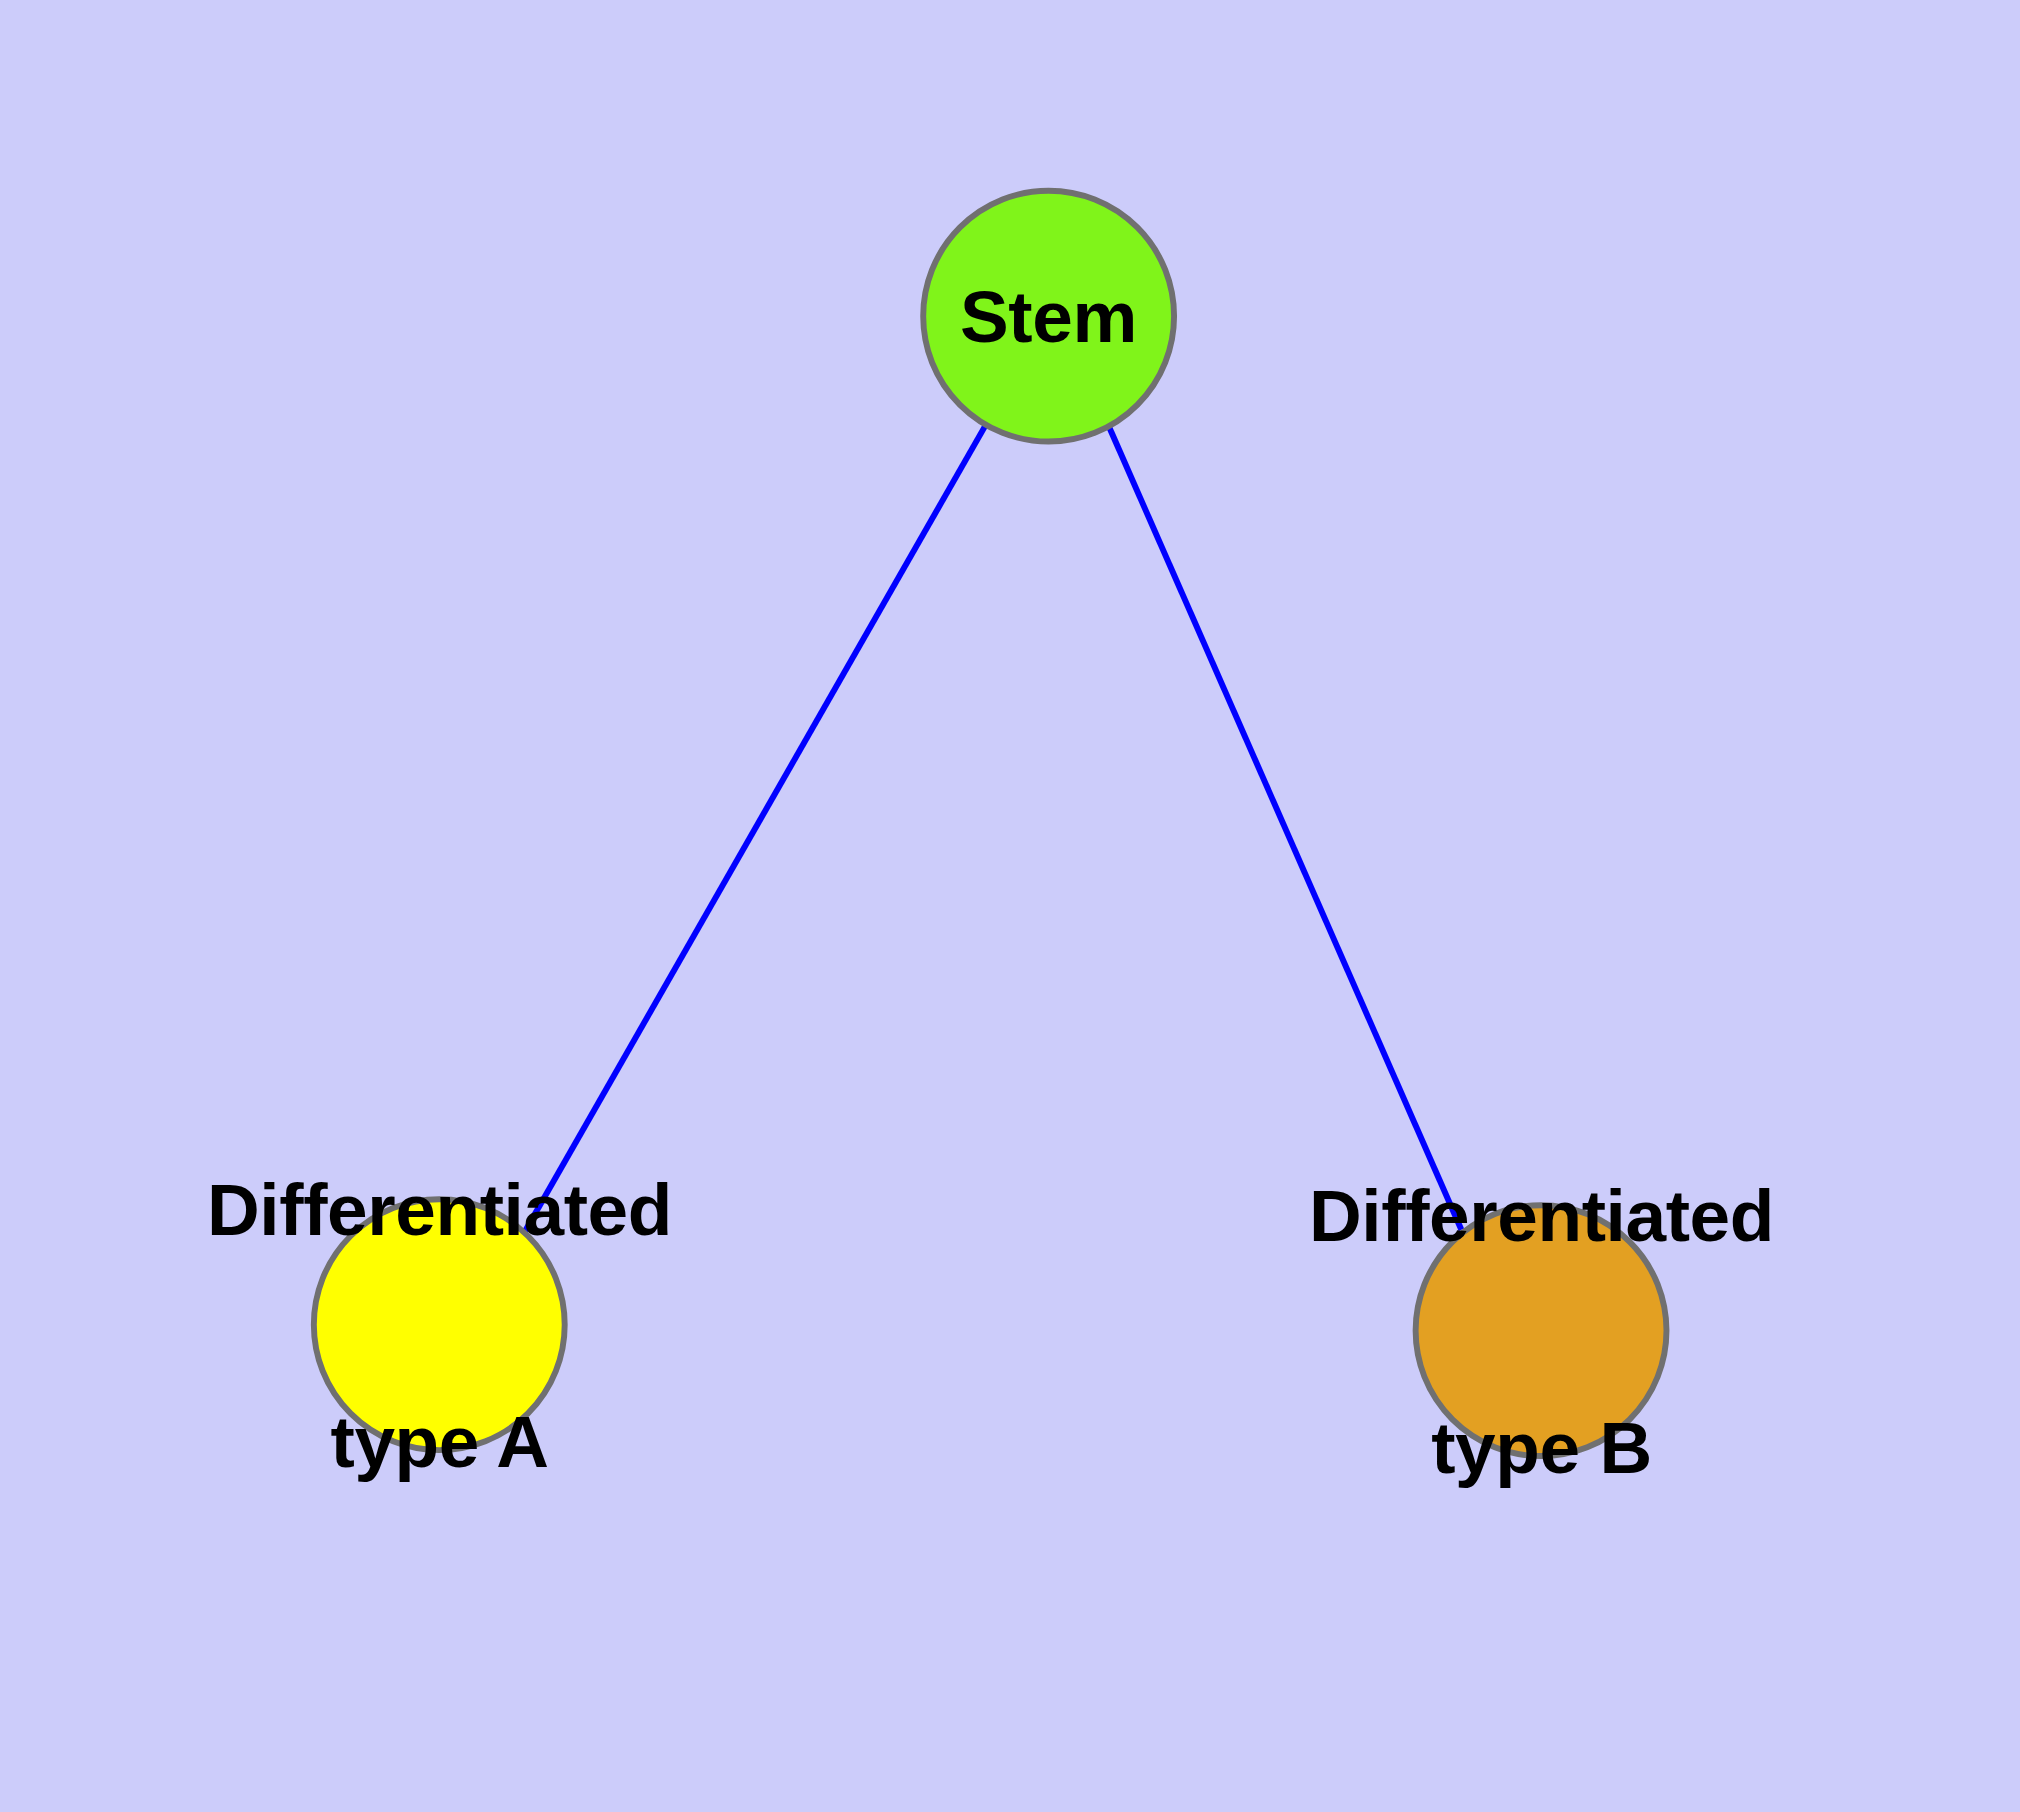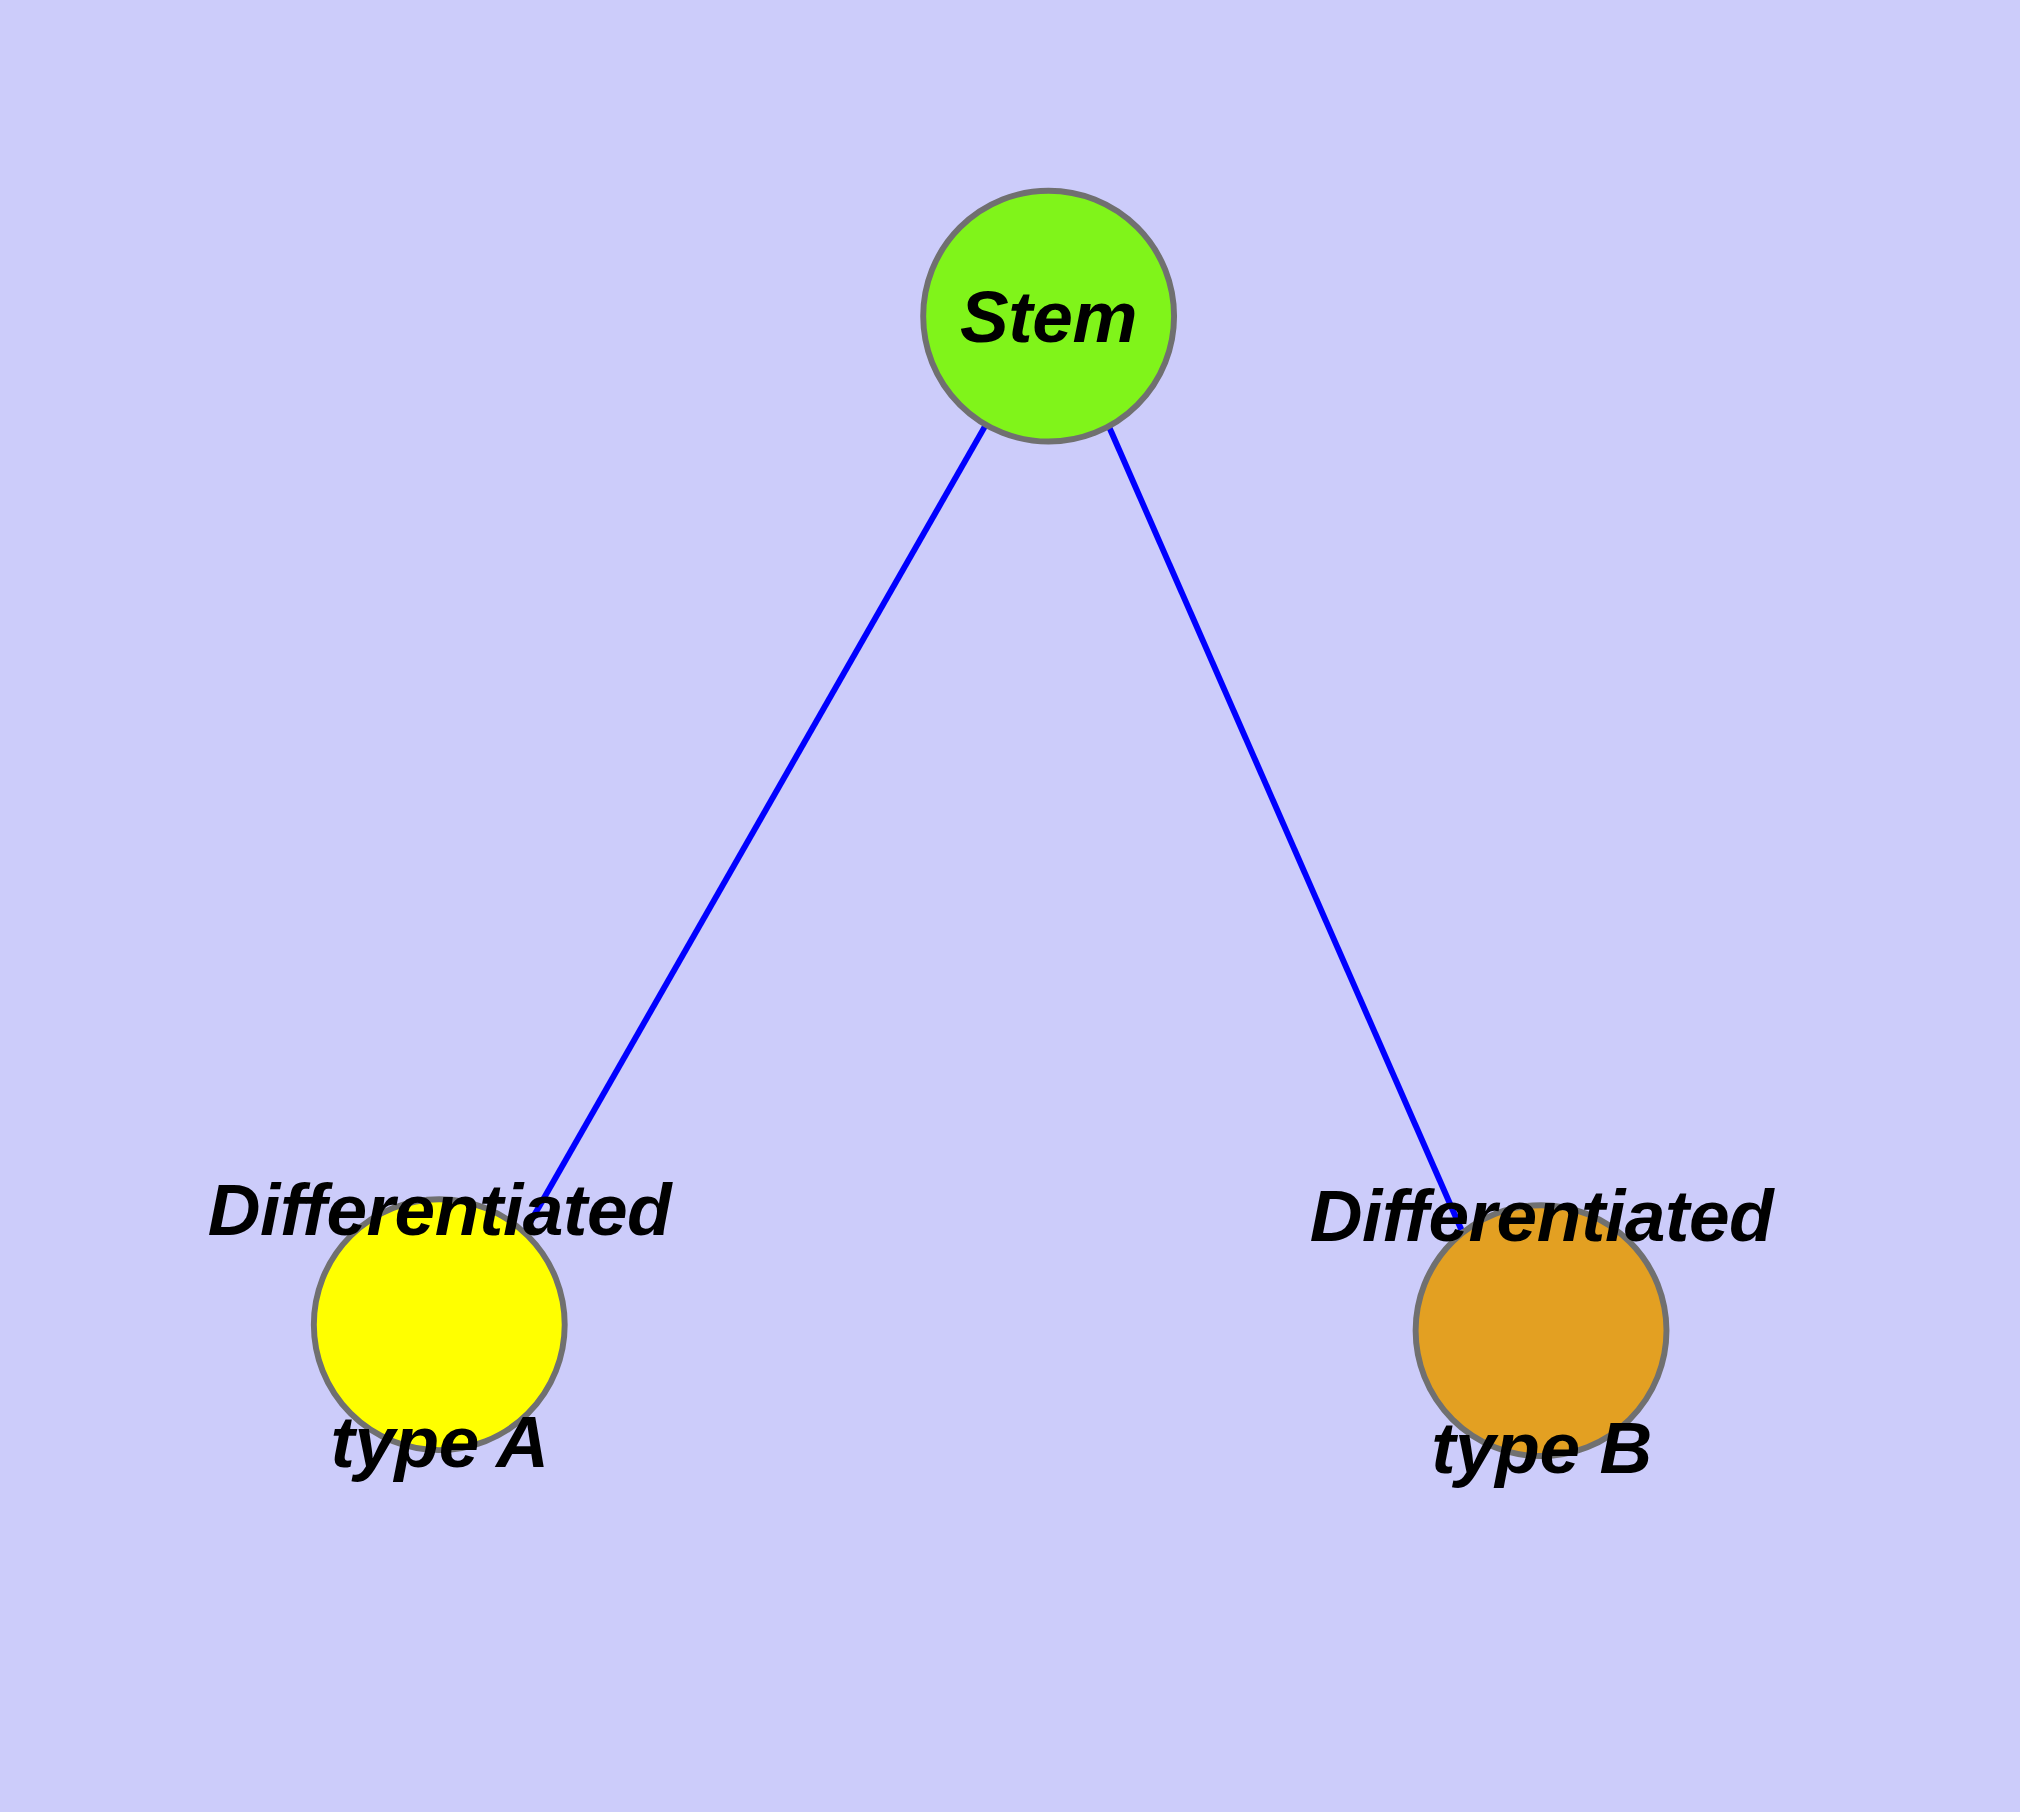--- a/index.html
+++ b/index.html
@@ -8,21 +8,20 @@
     padding: 0;
     background: #ffffff;
   }
   #stage {
     position: relative;
     width: 2021px;
     height: 1812px;
     background: #ccccfa;
     overflow: hidden;
     font-family: "Liberation Sans", "DejaVu Sans", sans-serif;
-    font-style: italic;
   }
   #graph-svg {
     position: absolute;
     left: 0;
     top: 0;
     width: 2021px;
     height: 1812px;
     display: block;
   }
   .node-label {

